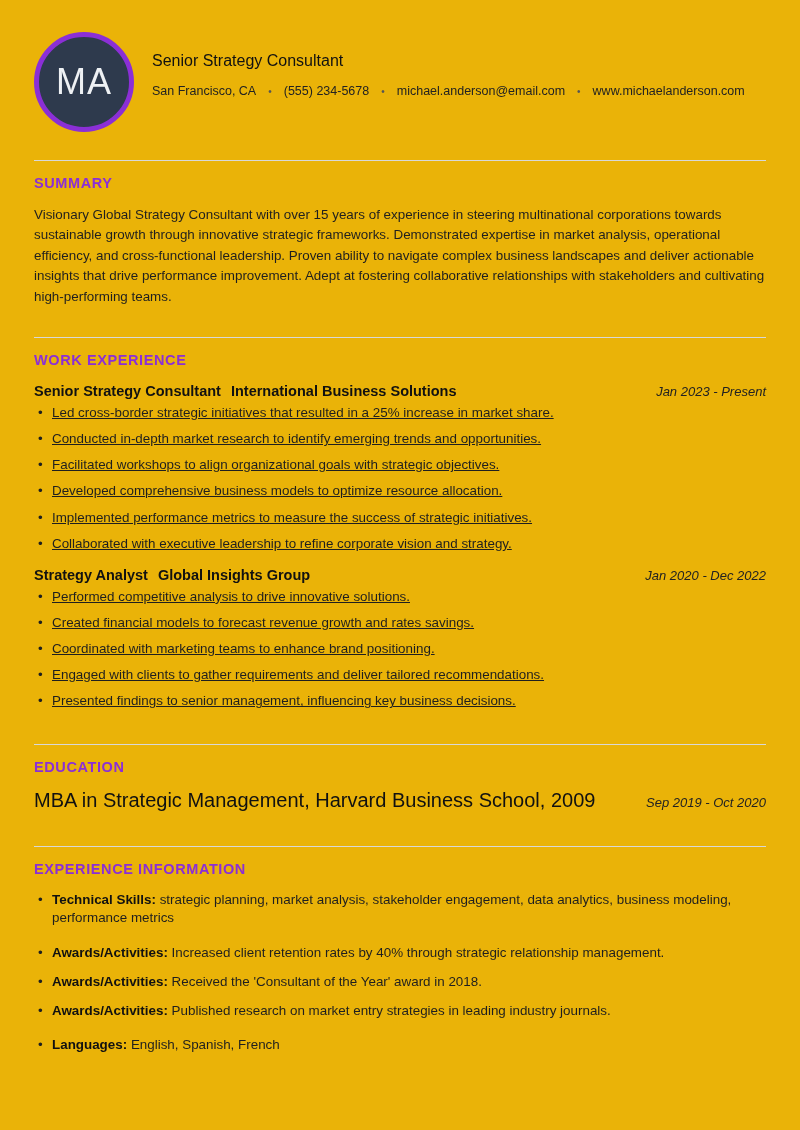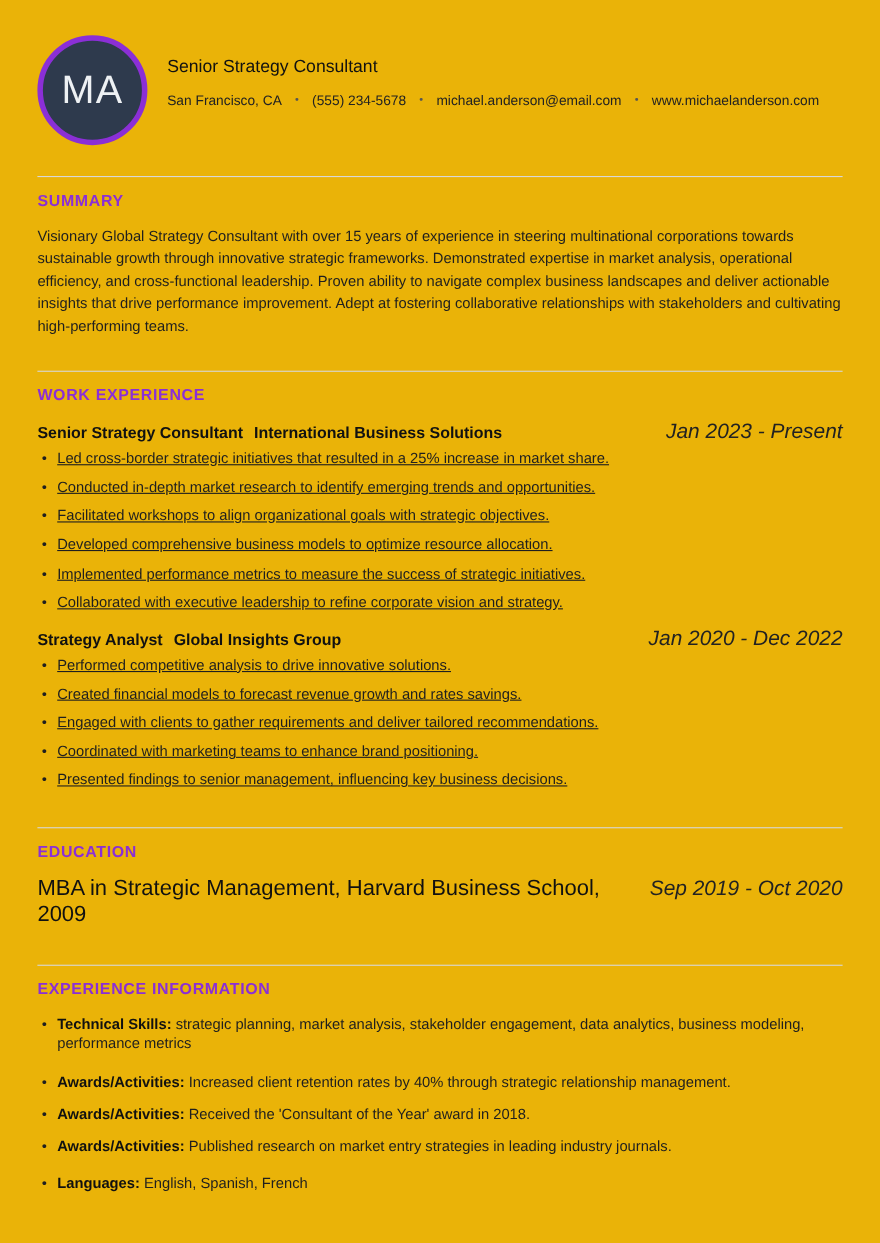--- a/index.html
+++ b/index.html
@@ -91,21 +91,21 @@
     margin-top: 14px;
     margin-bottom: 4px;
   }
   .job-role, .job-company {
     font-size: 14.5px;
     font-weight: 700;
     color: #111111;
   }
   .job-company { margin-left: 10px; }
   .job-dates, .edu-dates {
-    font-size: 19px;
+    font-size: 13px;
     font-style: italic;
     color: #222222;
     white-space: nowrap;
   }
   ul.bullets {
     list-style: none;
     margin: 2px 0 0 0;
   }
   ul.bullets li {
     position: relative;
@@ -209,22 +209,22 @@
   <div class="job">
     <div class="job-header">
       <div class="job-title-line">
         <span class="job-role">Strategy Analyst</span><span class="job-company">Global Insights Group</span>
       </div>
       <span class="job-dates">Jan 2020 - Dec 2022</span>
     </div>
     <ul class="bullets">
             <li>Performed competitive analysis to drive innovative solutions.</li>
             <li>Created financial models to forecast revenue growth and rates savings.</li>
+            <li>Coordinated with marketing teams to enhance brand positioning.</li>
             <li>Engaged with clients to gather requirements and deliver tailored recommendations.</li>
-            <li>Coordinated with marketing teams to enhance brand positioning.</li>
             <li>Presented findings to senior management, influencing key business decisions.</li>
           </ul>
   </div>
 </div>
   </section>
 
   <section style="margin-top:34px;">
     <hr class="rule">
     <h2 class="section-heading">EDUCATION</h2>
     <div class="edu-row">

